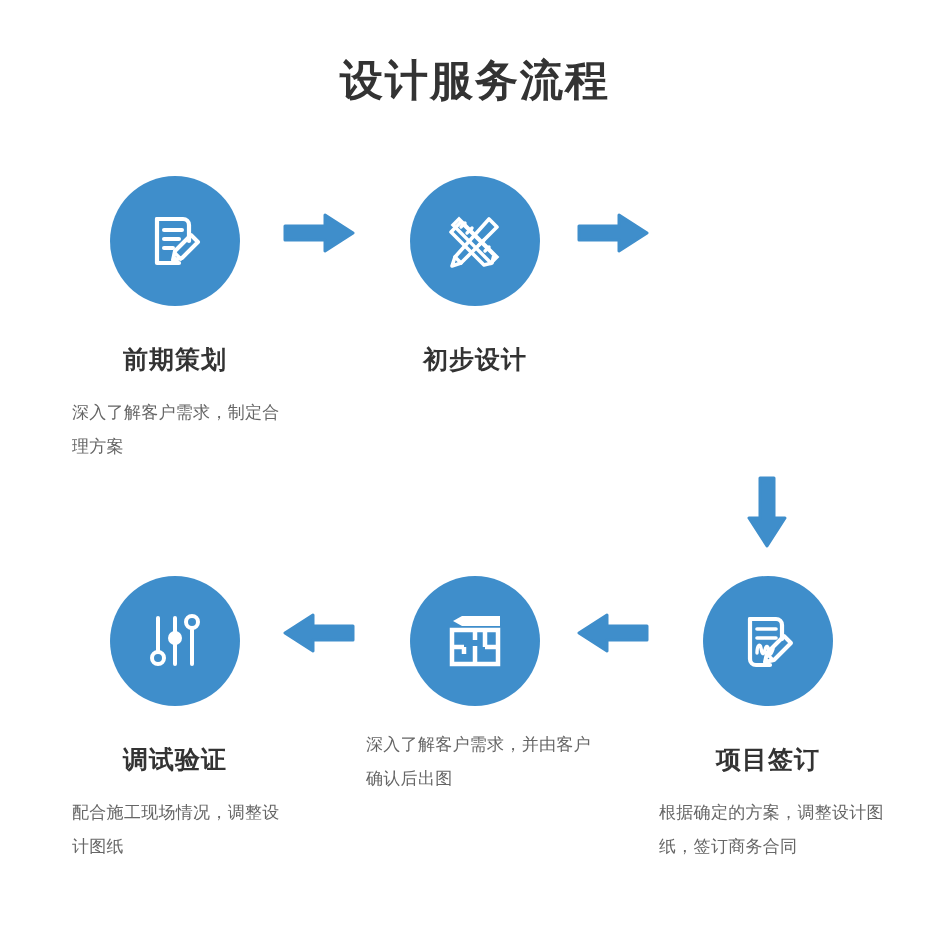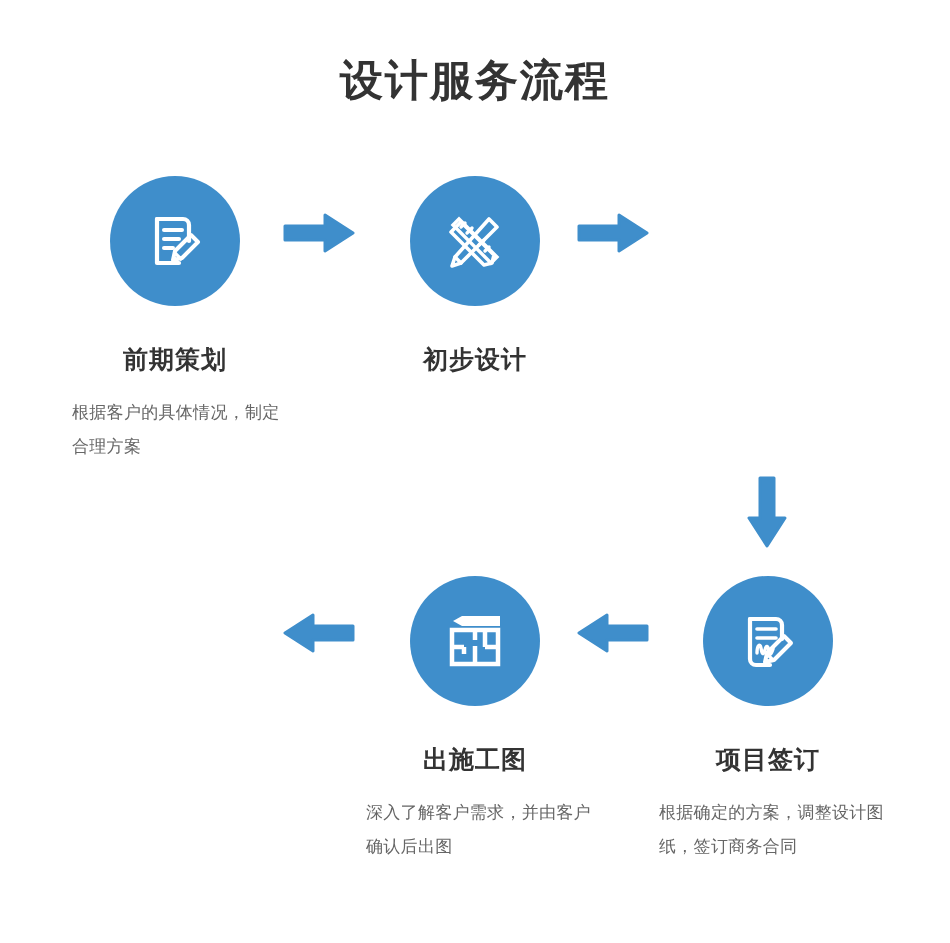--- a/index.html
+++ b/index.html
@@ -122,21 +122,21 @@
             <path d="M18 14 v44 a0 0 0 0 0 0 0 h22" fill="none" stroke="#ffffff" stroke-width="4.2" stroke-linecap="round" stroke-linejoin="round"></path>
             <line x1="25" y1="25" x2="43" y2="25" stroke="#ffffff" stroke-width="4" stroke-linecap="round"></line>
             <line x1="25" y1="34" x2="40" y2="34" stroke="#ffffff" stroke-width="4" stroke-linecap="round"></line>
             <line x1="25" y1="43" x2="34" y2="43" stroke="#ffffff" stroke-width="4" stroke-linecap="round"></line>
             <path d="M52 30 l7 7 -16 16 -9 2 2 -9 z" fill="none" stroke="#ffffff" stroke-width="4" stroke-linejoin="round"></path>
             <line x1="36" y1="48" x2="43" y2="55" stroke="#ffffff" stroke-width="3.2"></line>
           </svg>
         </span>
       </div>
       <div class="step-title">前期策划</div>
-      <div class="step-desc">根据客户的具体情况，制定合理方案</div>
+      <div class="step-desc">深入了解客户需求，制定合理方案</div>
     </div>
 
     <div class="step step-c2">
       <div class="circle">
         <span>
           <svg width="72" height="72" viewBox="0 0 72 72">
             <g stroke="#ffffff" stroke-width="3.6" fill="none" stroke-linejoin="round" stroke-linecap="round">
               <path d="M17 22 l5 -5 33 33 -2 8 -8 2 -33 -33 z" transform="rotate(0 36 36)"></path>
             </g>
             <g stroke="#ffffff" stroke-width="3.6" fill="none" stroke-linejoin="round" stroke-linecap="round">
@@ -153,38 +153,53 @@
           </svg>
         </span>
       </div>
       <div class="step-title">初步设计</div>
     </div>
 
   </div>
 
   <div class="row row-bottom">
 
+    <div class="step step-c1">
+      <div class="circle">
+        <span>
+          <svg width="66" height="66" viewBox="0 0 66 66">
+            <line x1="16" y1="10" x2="16" y2="44" stroke="#ffffff" stroke-width="4" stroke-linecap="round"></line>
+            <circle cx="16" cy="50" r="6" fill="none" stroke="#ffffff" stroke-width="4"></circle>
+            <line x1="33" y1="10" x2="33" y2="56" stroke="#ffffff" stroke-width="4" stroke-linecap="round"></line>
+            <circle cx="33" cy="30" r="7" fill="#ffffff"></circle>
+            <line x1="50" y1="22" x2="50" y2="56" stroke="#ffffff" stroke-width="4" stroke-linecap="round"></line>
+            <circle cx="50" cy="14" r="6" fill="none" stroke="#ffffff" stroke-width="4"></circle>
+          </svg>
+        </span>
+      </div>
+      <div class="step-title">调试验证</div>
+      <div class="step-desc">配合施工现场情况，调整设计图纸</div>
+    </div>
 
     <div class="step step-c2">
       <div class="circle">
         <span>
           <svg width="70" height="70" viewBox="0 0 70 70">
             <path d="M13 15 l9 -5 32 0 0 10 -32 0 z" fill="#ffffff"></path>
             <rect x="54" y="10" width="6" height="10" fill="#ffffff"></rect>
             <rect x="12" y="24" width="46" height="34" fill="none" stroke="#ffffff" stroke-width="4.5"></rect>
             <line x1="35" y1="24" x2="35" y2="34" stroke="#ffffff" stroke-width="4.5"></line>
             <line x1="35" y1="40" x2="35" y2="58" stroke="#ffffff" stroke-width="4.5"></line>
             <line x1="12" y1="41" x2="24" y2="41" stroke="#ffffff" stroke-width="4.5"></line>
             <line x1="24" y1="41" x2="24" y2="48" stroke="#ffffff" stroke-width="4.5"></line>
             <line x1="45" y1="24" x2="45" y2="41" stroke="#ffffff" stroke-width="4.5"></line>
             <line x1="45" y1="41" x2="58" y2="41" stroke="#ffffff" stroke-width="4.5"></line>
           </svg>
         </span>
       </div>
-      <div class="step-title">出施工图</div>
       <div class="step-desc">深入了解客户需求，并由客户确认后出图</div>
     </div>
 
     <div class="step step-c3">
       <div class="circle">
         <span>
           <svg width="72" height="72" viewBox="0 0 72 72">
             <path d="M18 14 h26 a6 6 0 0 1 6 6 v14" fill="none" stroke="#ffffff" stroke-width="4.2" stroke-linecap="round" stroke-linejoin="round"></path>
             <path d="M18 14 v40 a6 6 0 0 0 6 6 h14" fill="none" stroke="#ffffff" stroke-width="4.2" stroke-linecap="round" stroke-linejoin="round"></path>
             <line x1="25" y1="24" x2="44" y2="24" stroke="#ffffff" stroke-width="3.6" stroke-linecap="round"></line>

